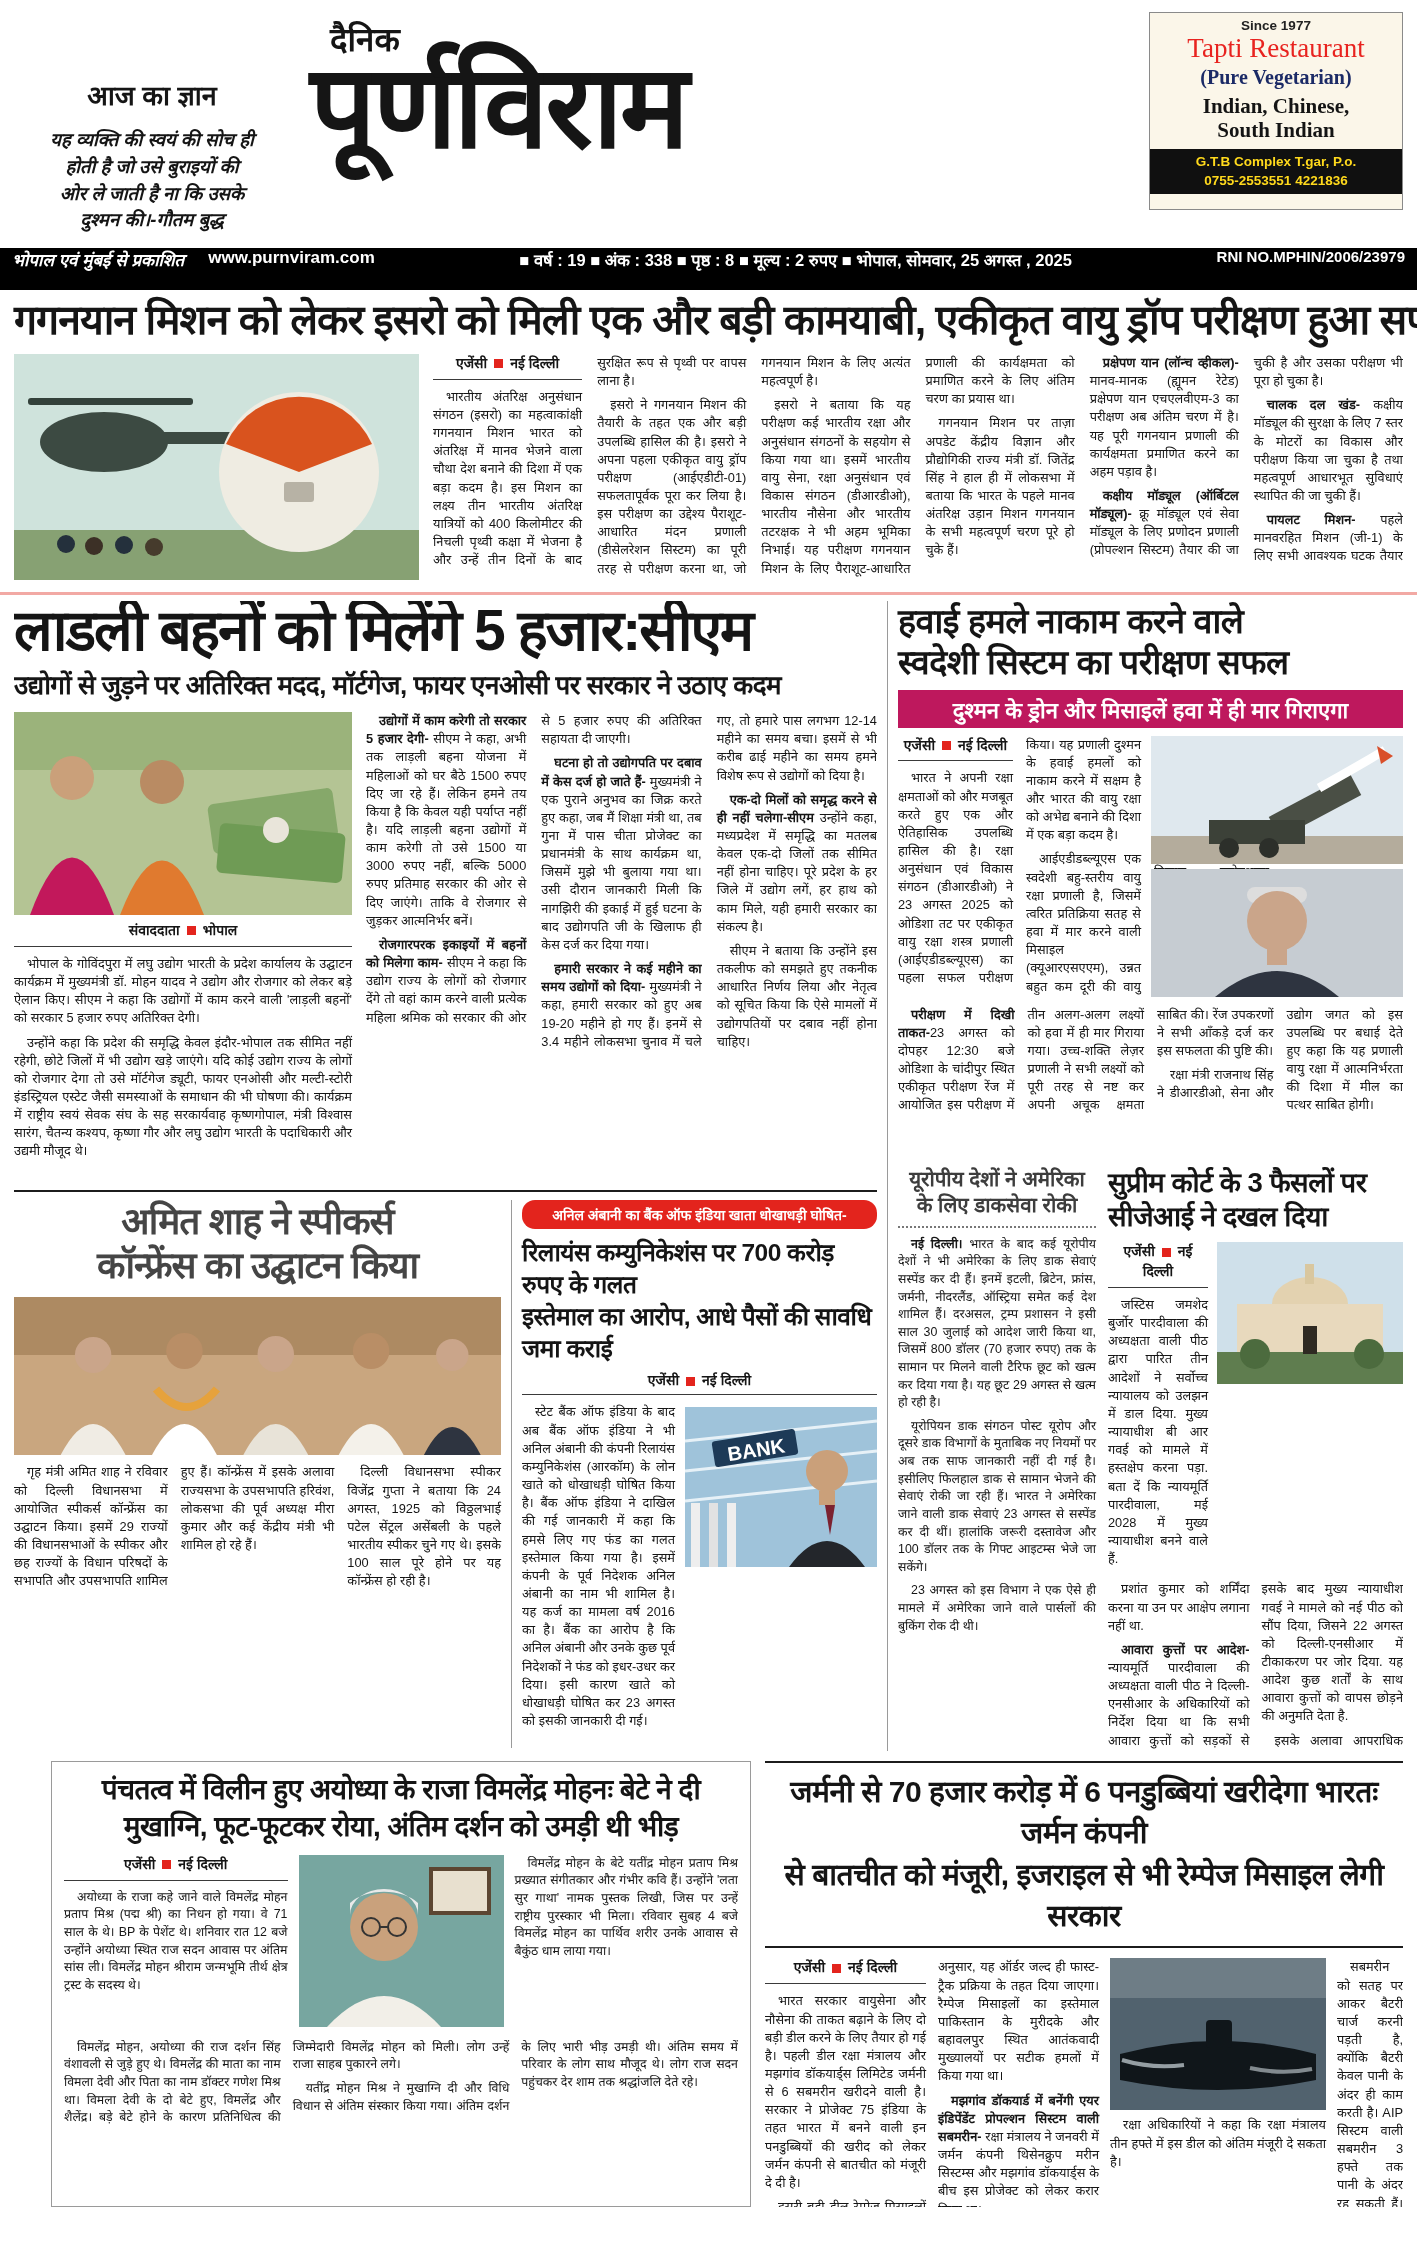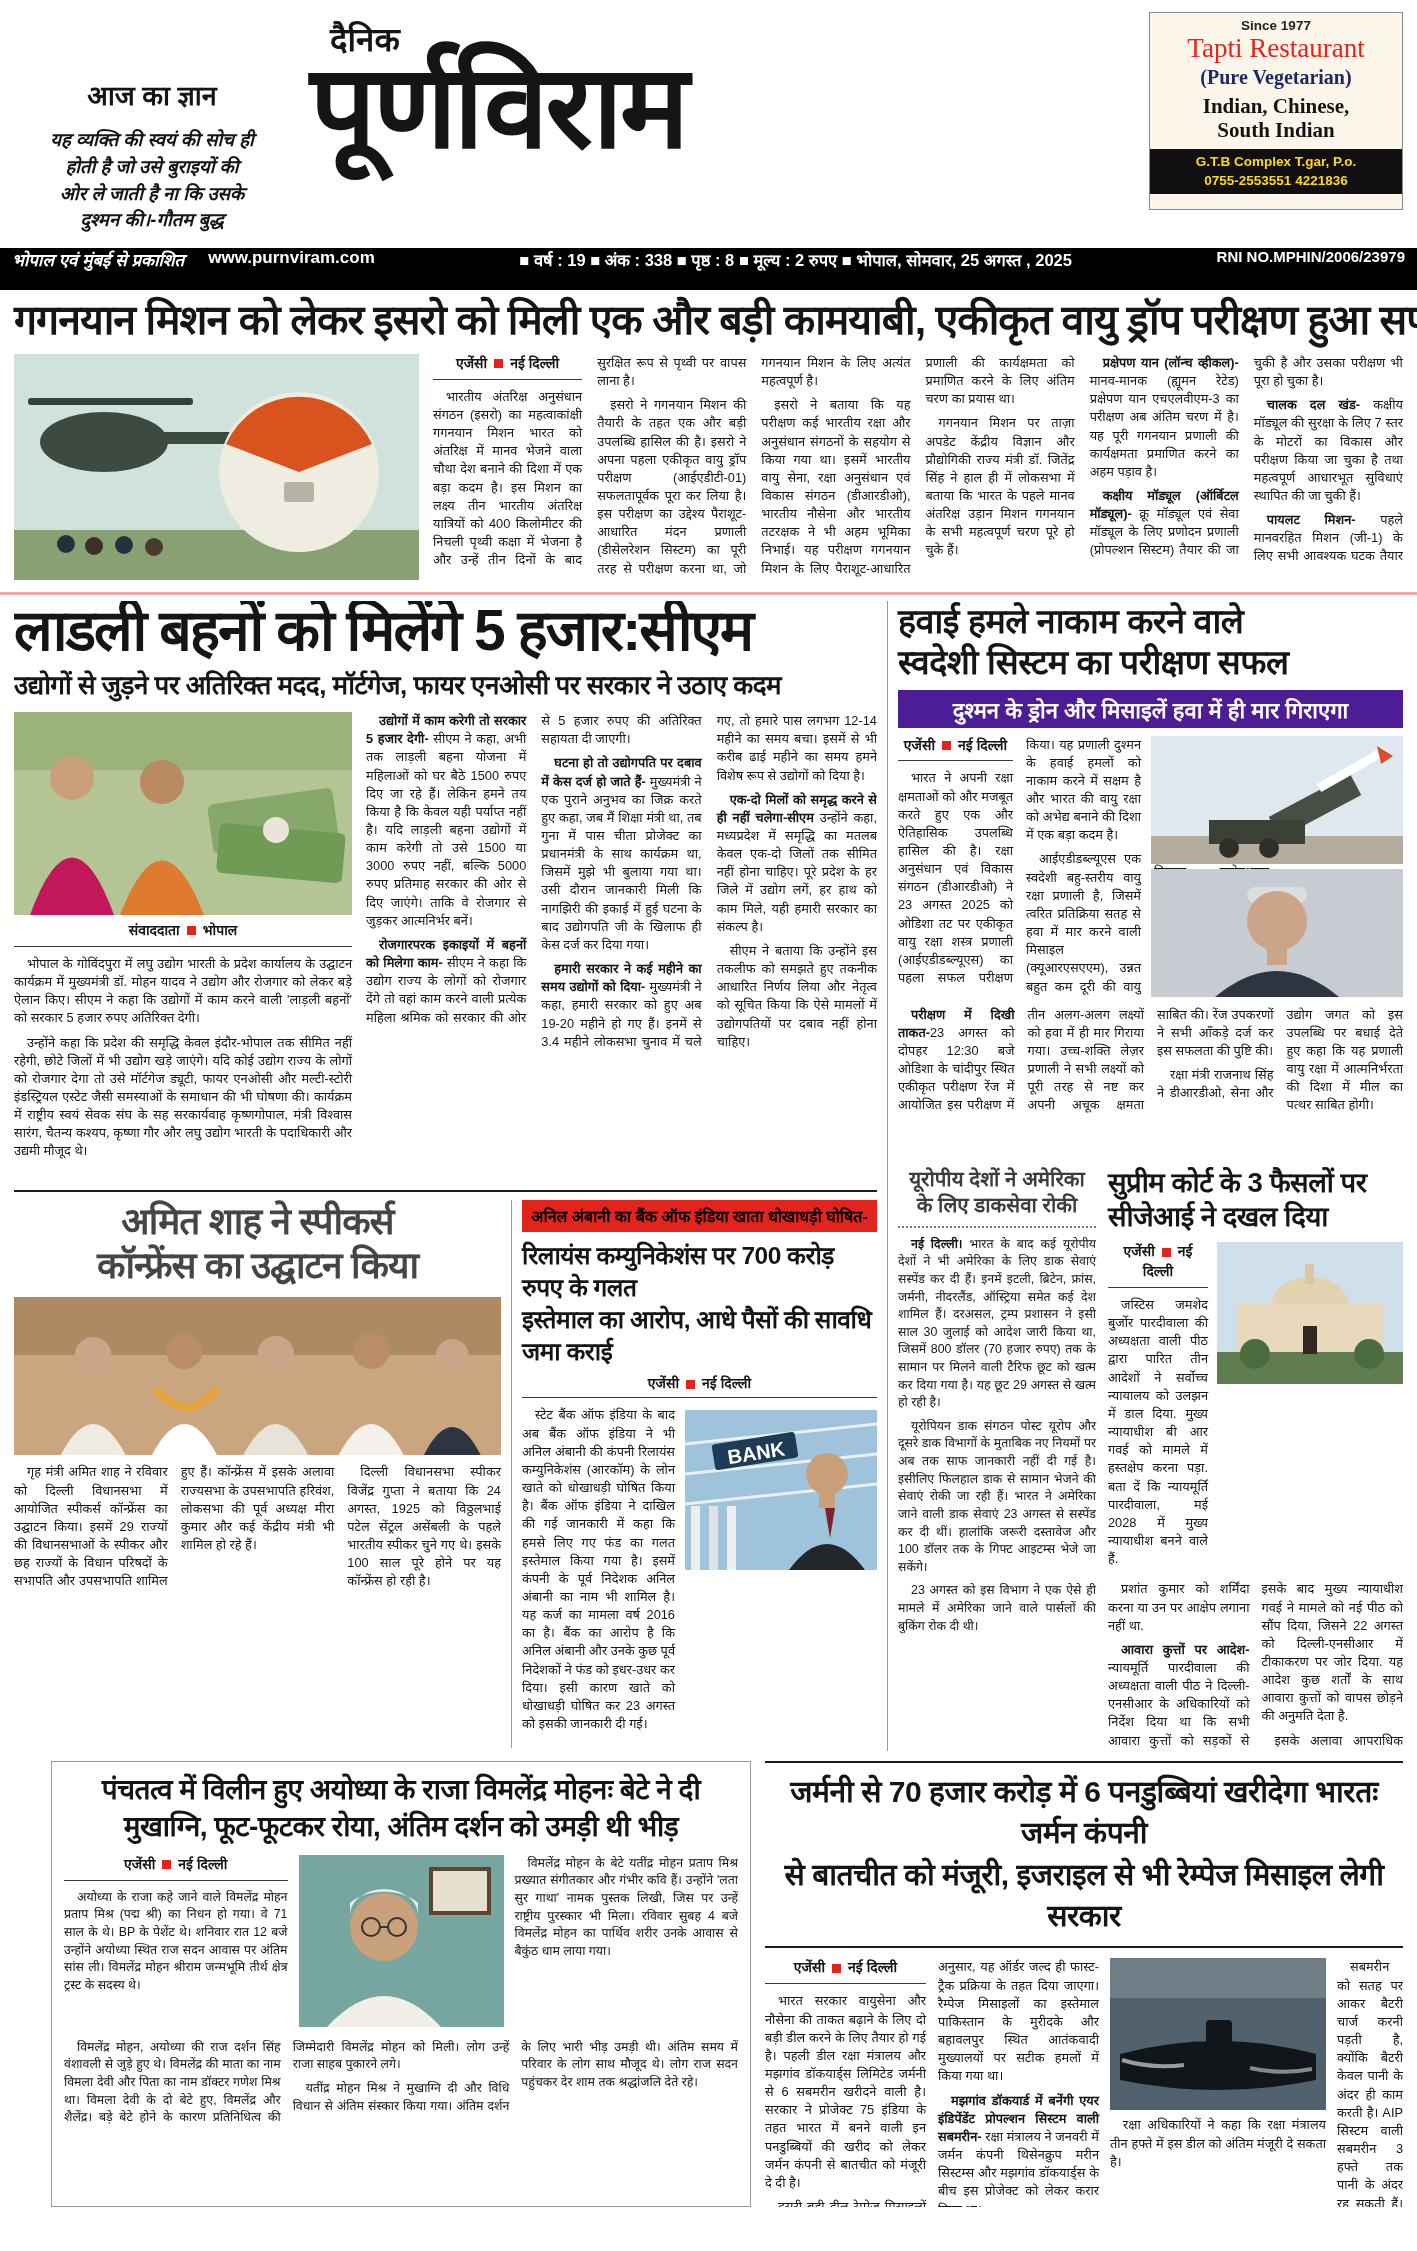--- a/index.html
+++ b/index.html
@@ -60,28 +60,28 @@
   .ladli-leftcol { width:338px; flex:none; }
   .ph-ladli { width:338px; height:203px; margin-bottom:6px; }
   .ladli-cols { flex:1; columns:3; column-gap:15px; }
 
   .row3 { display:flex; height:548px; overflow:hidden; margin-top:2px; }
   .shah { width:498px; flex:none; padding-right:10px; border-right:1px solid #9a9a9a; }
   .shah-hl { font-size:37px; font-weight:900; color:#454545; text-align:center; line-height:1.18; letter-spacing:-1px; }
   .ph-shah { width:100%; height:158px; margin:10px 0 8px; }
   .shah-cols { columns:3; column-gap:13px; }
   .rel { flex:1; padding-left:10px; }
-  .rel-strip { background:#e3241d; color:#000000; font-weight:800; font-size:16px; text-align:center; padding:5px 4px; }
+  .rel-strip { background:#e3241d; color:#ffffff; font-weight:800; font-size:14px; text-align:center; padding:5px 4px;border-radius:13px; }
   .rel-hl { font-size:24.5px; font-weight:900; line-height:1.3; margin:8px 0 6px; letter-spacing:-0.5px; }
   .rel-row { display:flex; gap:10px; }
   .rel-colA { flex:1; }
   .ph-bank { width:192px; height:160px; margin-top:4px; }
 
   .air-hl { font-size:34px; font-weight:700; line-height:1.2; letter-spacing:-0.5px; }
-  .air-strip { background:#4c1d95; color:#fff; font-size:22px; font-weight:700; text-align:center; padding:4px 2px; margin:7px 0 8px; }
+  .air-strip { background:#be185d; color:#fff; font-size:22px; font-weight:700; text-align:center; padding:4px 2px; margin:7px 0 8px; }
   .air-row { display:flex; gap:10px; height:262px; overflow:hidden; }
   .air-cols2 { flex:1; columns:2; column-gap:13px; }
   .air-photos { width:252px; flex:none; }
   .ph-missile { width:252px; height:128px; }
   .ph-rajnath { width:252px; height:128px; margin-top:5px; }
   .air-cols4 { columns:4; column-gap:13px; margin-top:8px; height:148px; overflow:hidden; }
 
   .substories { display:flex; gap:12px; margin-top:12px; height:600px; overflow:hidden; }
   .euro { width:198px; flex:none; }
   .euro-hl { font-size:20.5px; font-weight:800; color:#3d3d3d; text-align:center; line-height:1.3; }

